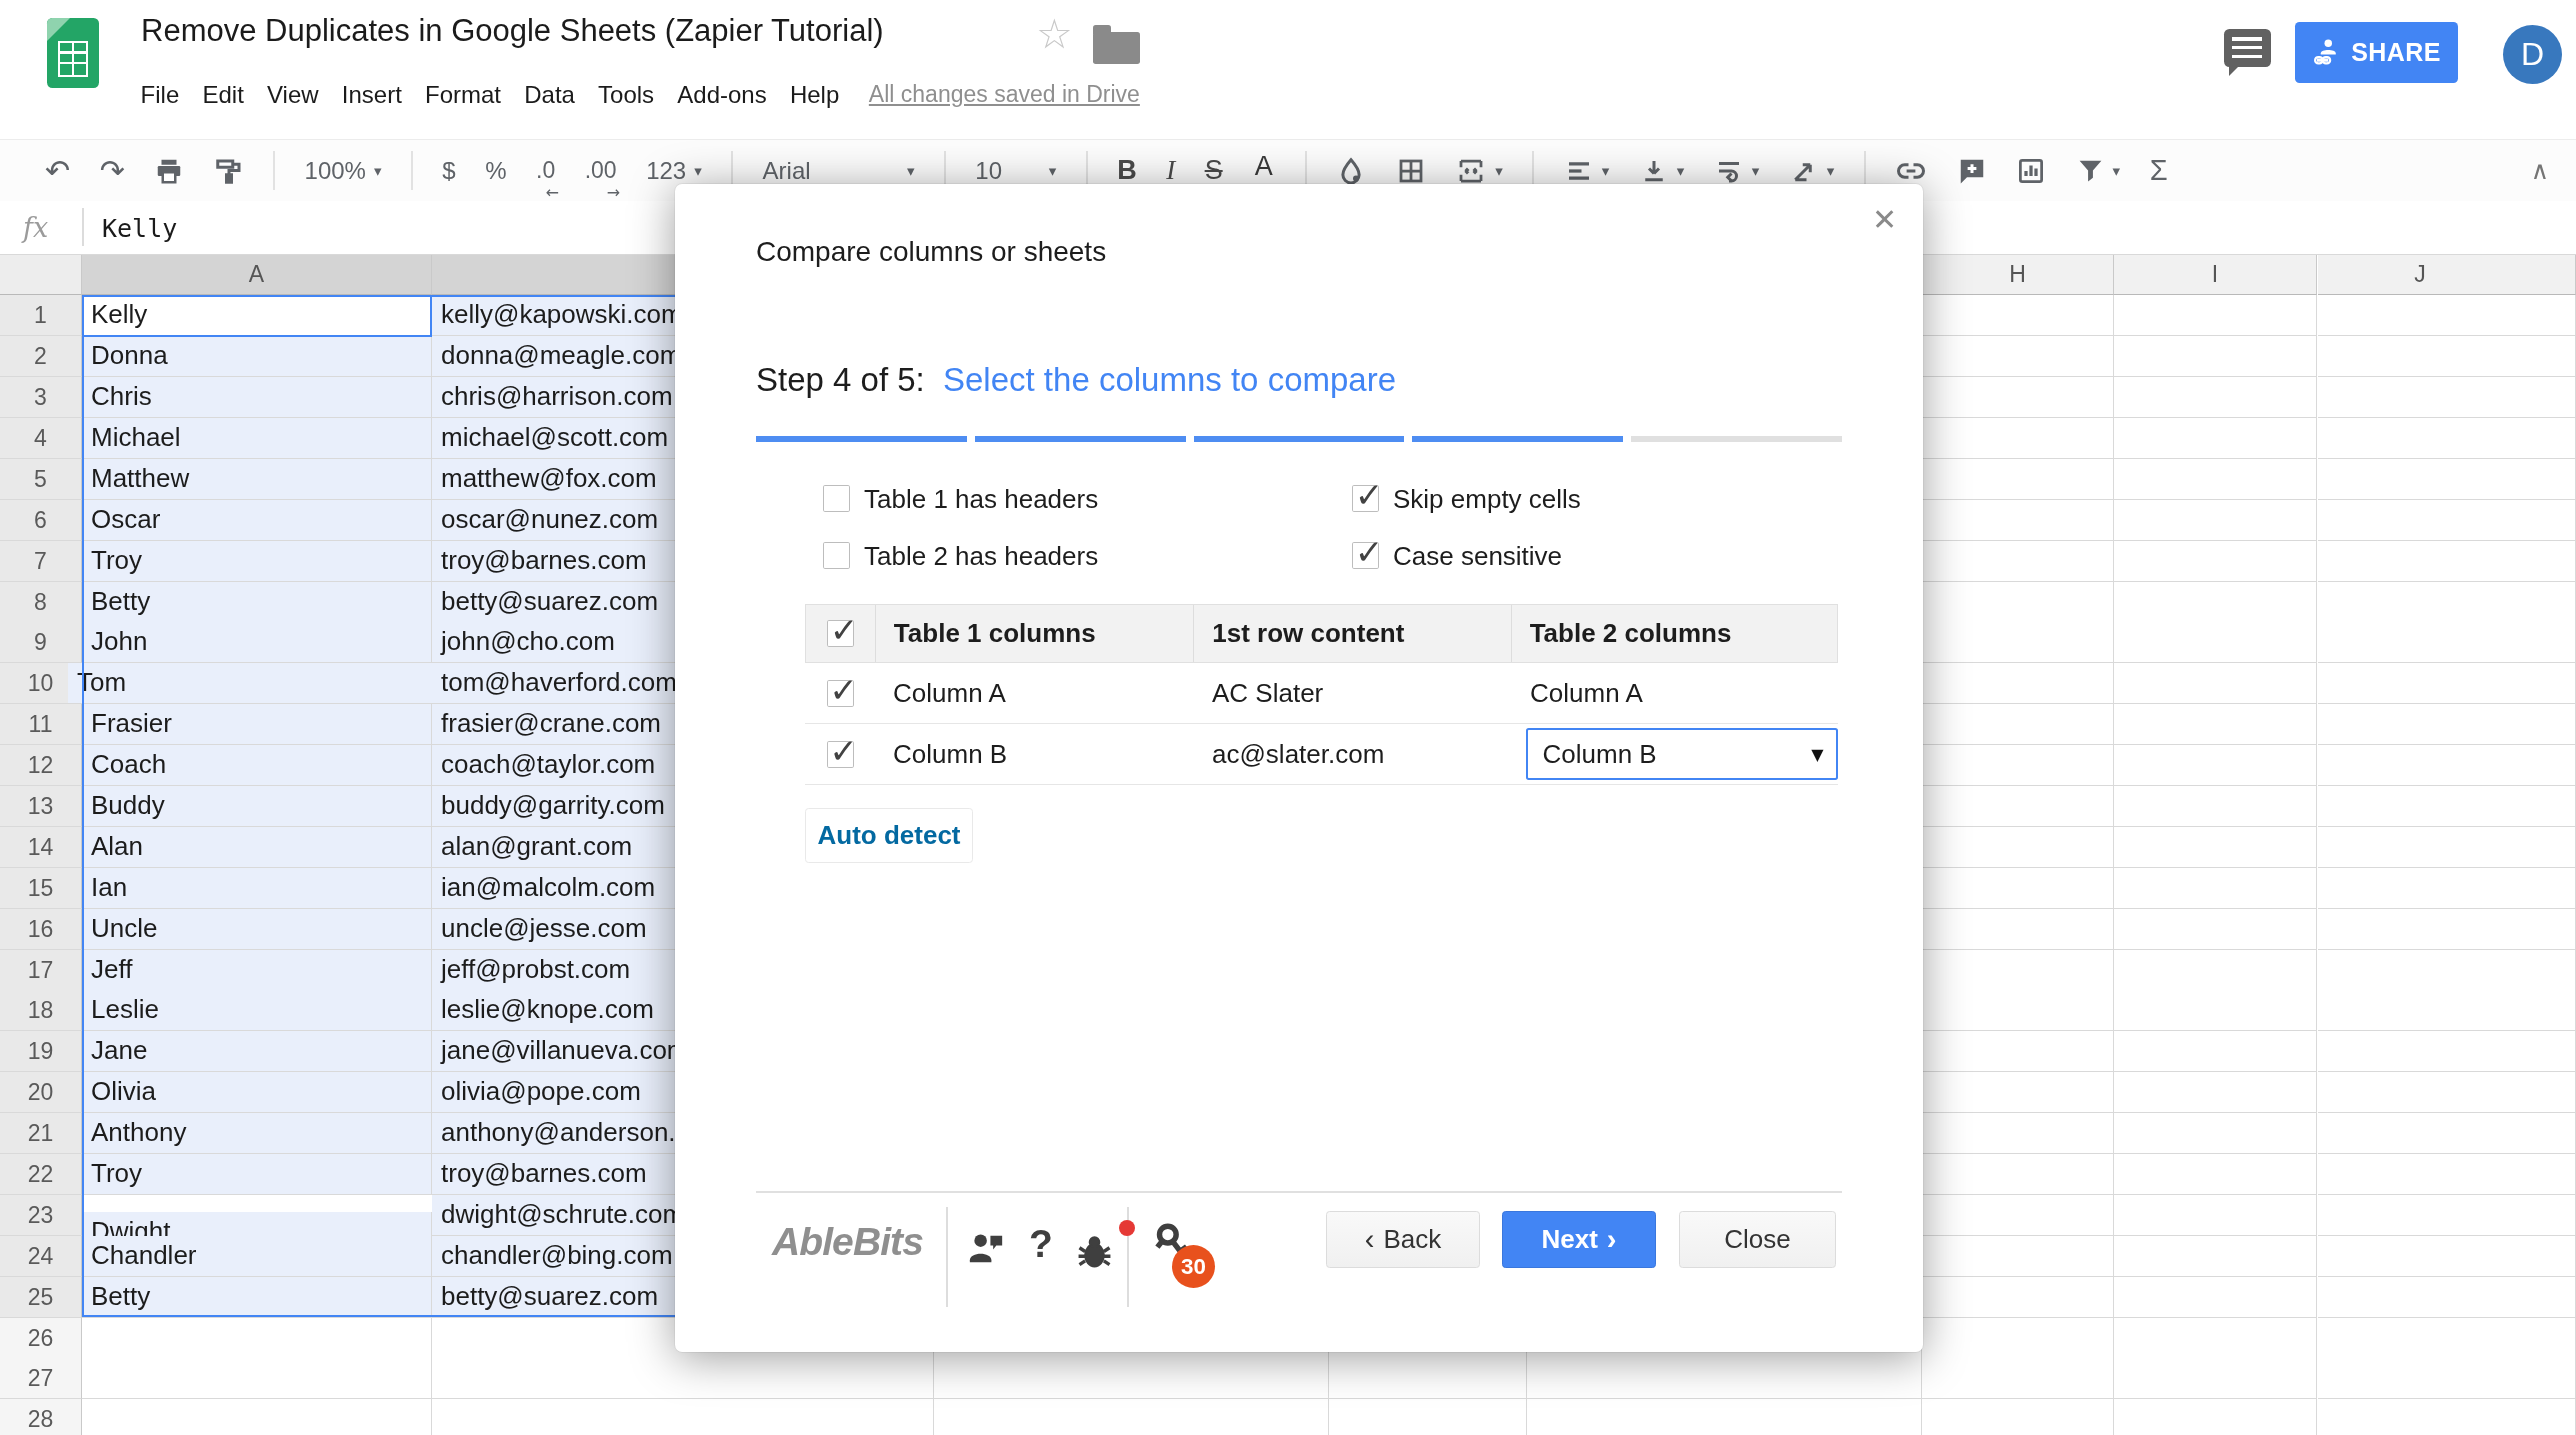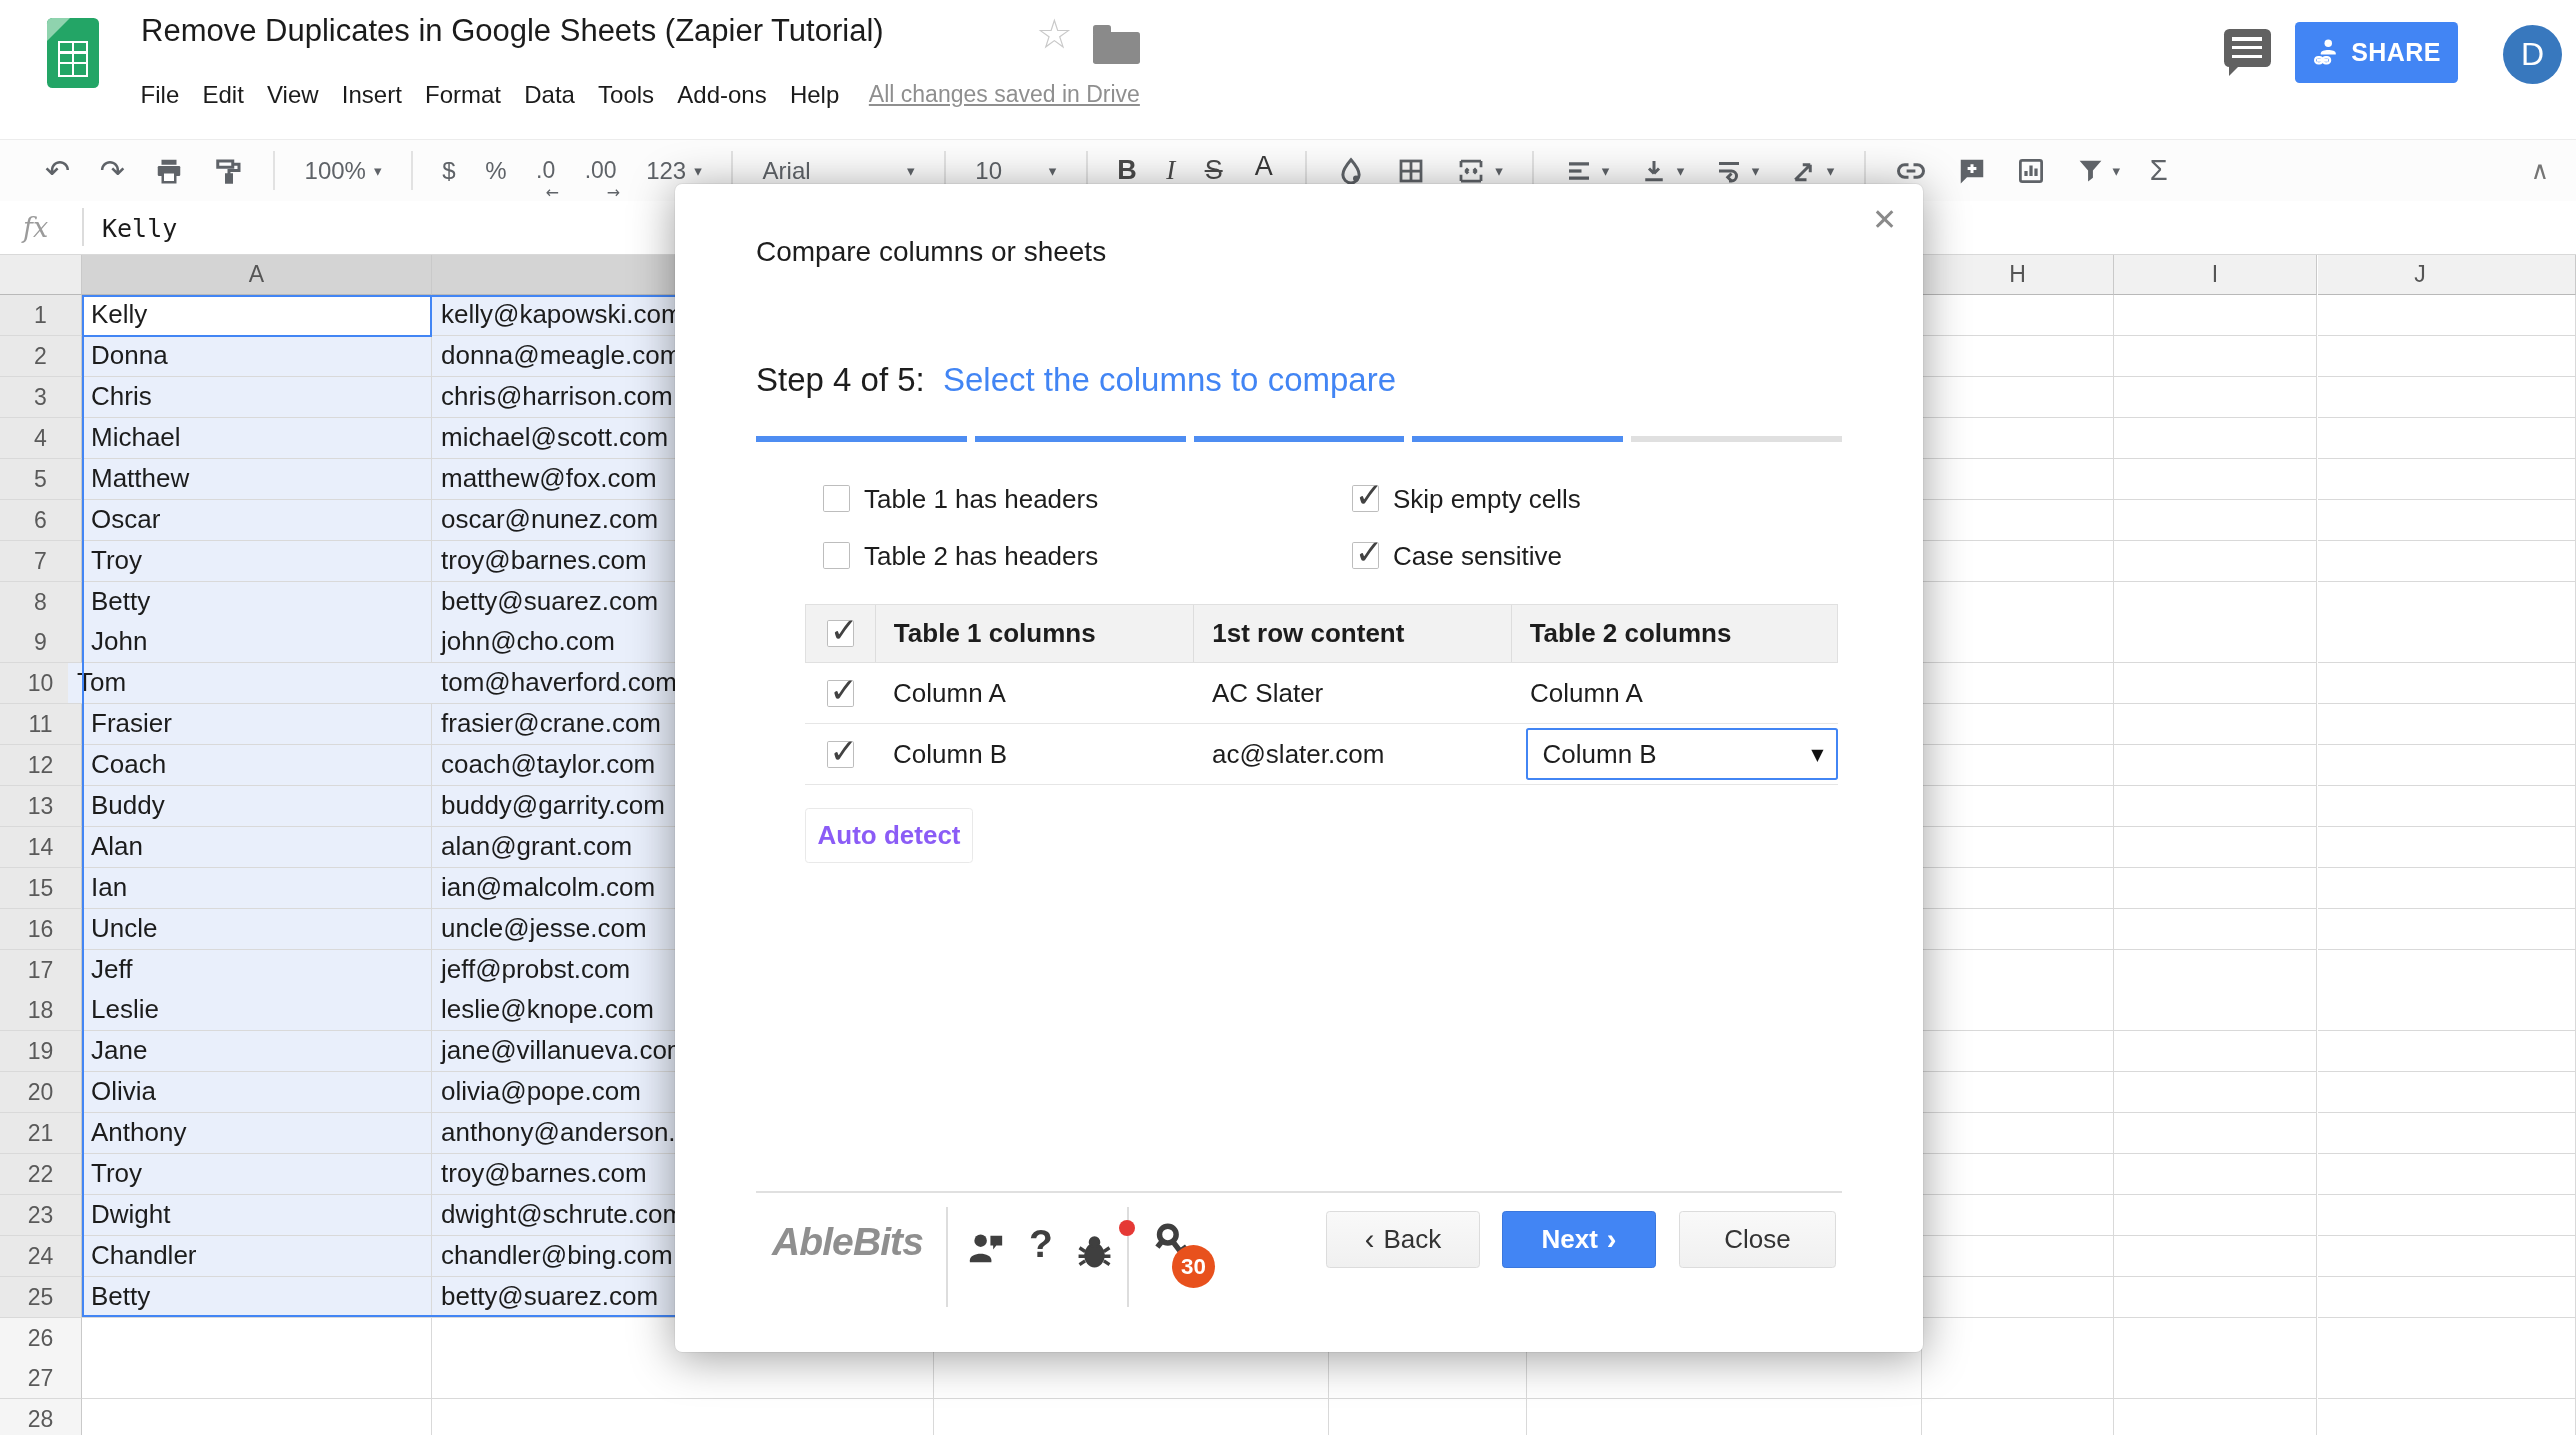--- a/index.html
+++ b/index.html
@@ -96,21 +96,21 @@
   .w1{width:319px;}
   .w2{width:318px;}
   .w3{width:326px;}
   .dt-cb{position:relative;width:27px;height:27px;box-sizing:border-box;border:1.8px solid #bdbdbd;border-radius:1.8px;background:#fff;}
   .dt-cb.checked::before{content:"✓";font-family:"DejaVu Sans",sans-serif;position:absolute;left:1.8px;top:-10.7px;font-size:34px;font-weight:bold;color:#424242;}
   #t2-dropdown{width:315px;height:52px;box-sizing:border-box;border:2.7px solid var(--accent,#4285f4);border-radius:2.7px;background:#fff;
      display:flex;align-items:center;justify-content:space-between;padding:0 12.5px 0 14.3px;margin-left:-1.8px;}
   #t2-dropdown .dd-caret{font-size:16px;color:#111;}
 
   #auto-detect{position:absolute;left:130px;top:624px;width:168px;height:55px;box-sizing:border-box;border:1.8px solid #e9e9e9;border-radius:3.6px;background:#fff;
-     display:flex;align-items:center;justify-content:center;font-size:26px;font-weight:600;color:#8b5cf6;}
+     display:flex;align-items:center;justify-content:center;font-size:26px;font-weight:600;color:#0369a1;}
 
   #footer-divider{position:absolute;left:81px;top:1007px;width:1086px;height:1.8px;background:#e0e0e0;}
   #brand{position:absolute;left:97px;top:1036px;font-size:39px;font-weight:bold;font-style:italic;color:#8f8f8f;letter-spacing:-0.9px;}
   .vdiv{position:absolute;top:1023px;width:1.8px;height:100px;background:#ddd;}
   #vdiv1{left:271px;} #vdiv2{left:452px;}
   .foot-icon{position:absolute;}
   #help-icon{left:354px;top:1038px;font-size:39px;font-weight:bold;color:#3f3f3f;}
   #bug-dot{position:absolute;left:444px;top:1036px;width:16px;height:16px;border-radius:50%;background:#e53935;}
   #trial-badge{position:absolute;left:497px;top:1061px;width:43px;height:43px;border-radius:50%;background:var(--badge-orange,#e8511d);
      display:flex;align-items:center;justify-content:center;color:#fff;font-size:22.4px;font-weight:bold;}
@@ -617,21 +617,21 @@
           <div class="cell" style="left: 1329px; width: 198px;"></div>
           <div class="cell" style="left: 1527px; width: 198px;"></div>
           <div class="cell" style="left: 1724px; width: 198px;"></div>
           <div class="cell" style="left: 1922px; width: 192px;"></div>
           <div class="cell" style="left: 2114px; width: 203px;"></div>
           <div class="cell" style="left: 2318px; width: 205px;"></div>
           <div class="cell" style="left: 2522px; width: 54px;"></div>
         </div>
         <div class="grow" style="top: 940px;">
           <div class="gut sel">23</div>
-          <div class="cell sel" style="left: 82px; width: 350px;">Dwight</div>
+          <div class="cell sel" style="left: 82px; width: 350px; margin-top: 17px;">Dwight</div>
           <div class="cell sel" style="left: 432px; width: 502px;">dwight@schrute.com</div>
           <div class="cell" style="left: 934px; width: 198px;"></div>
           <div class="cell" style="left: 1131px; width: 198px;"></div>
           <div class="cell" style="left: 1329px; width: 198px;"></div>
           <div class="cell" style="left: 1527px; width: 198px;"></div>
           <div class="cell" style="left: 1724px; width: 198px;"></div>
           <div class="cell" style="left: 1922px; width: 192px;"></div>
           <div class="cell" style="left: 2114px; width: 203px;"></div>
           <div class="cell" style="left: 2318px; width: 205px;"></div>
           <div class="cell" style="left: 2522px; width: 54px;"></div>

